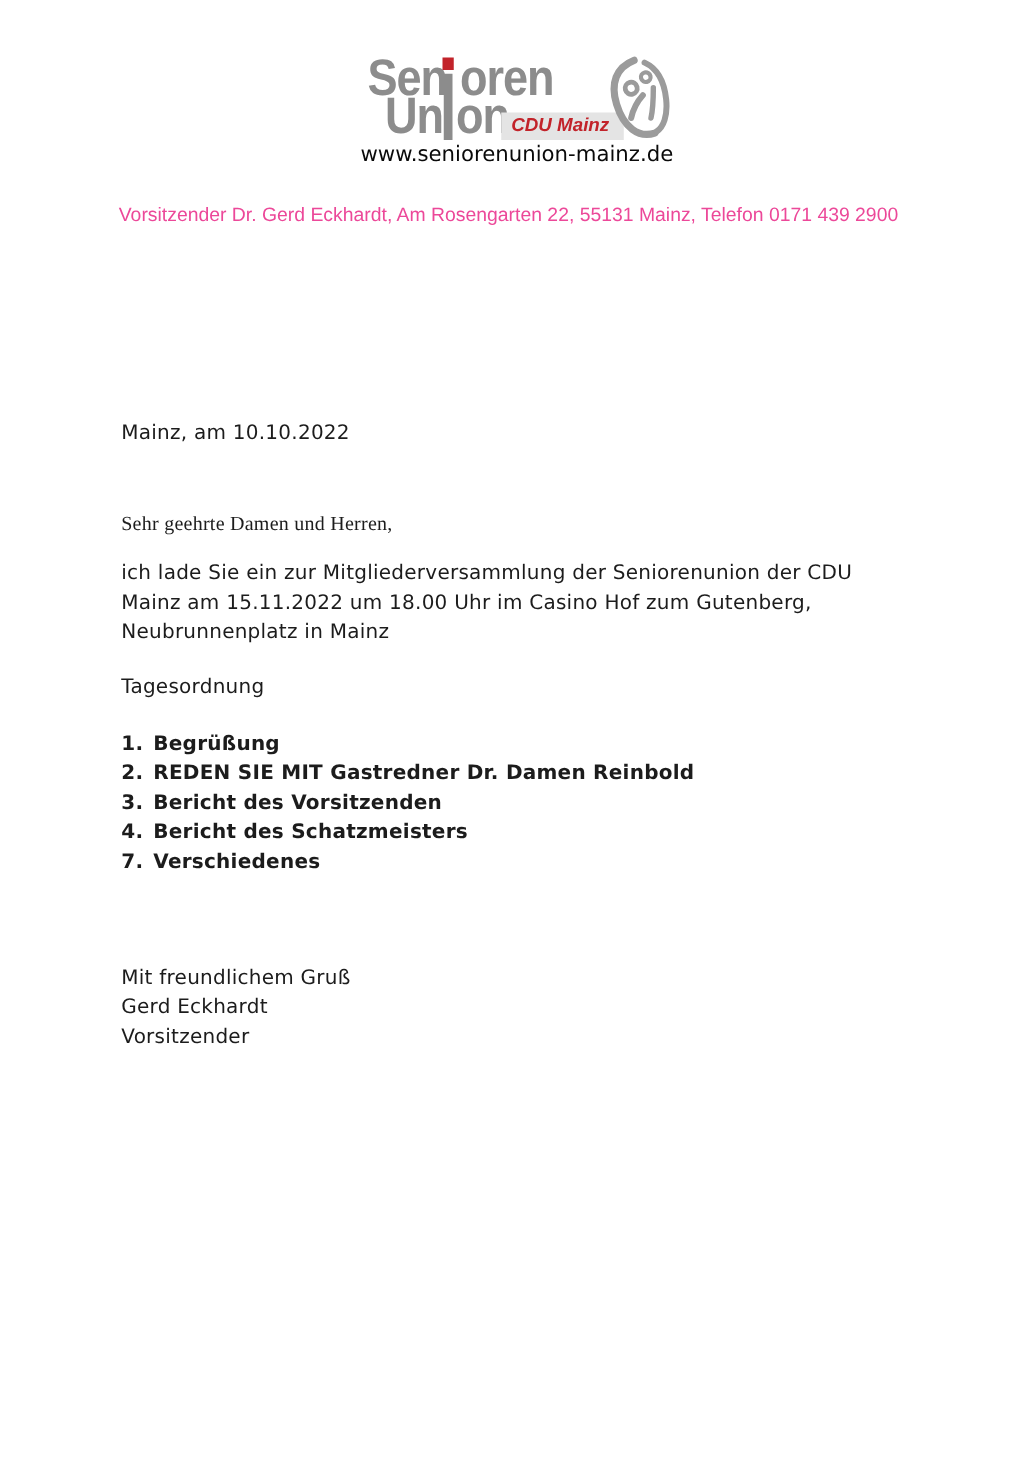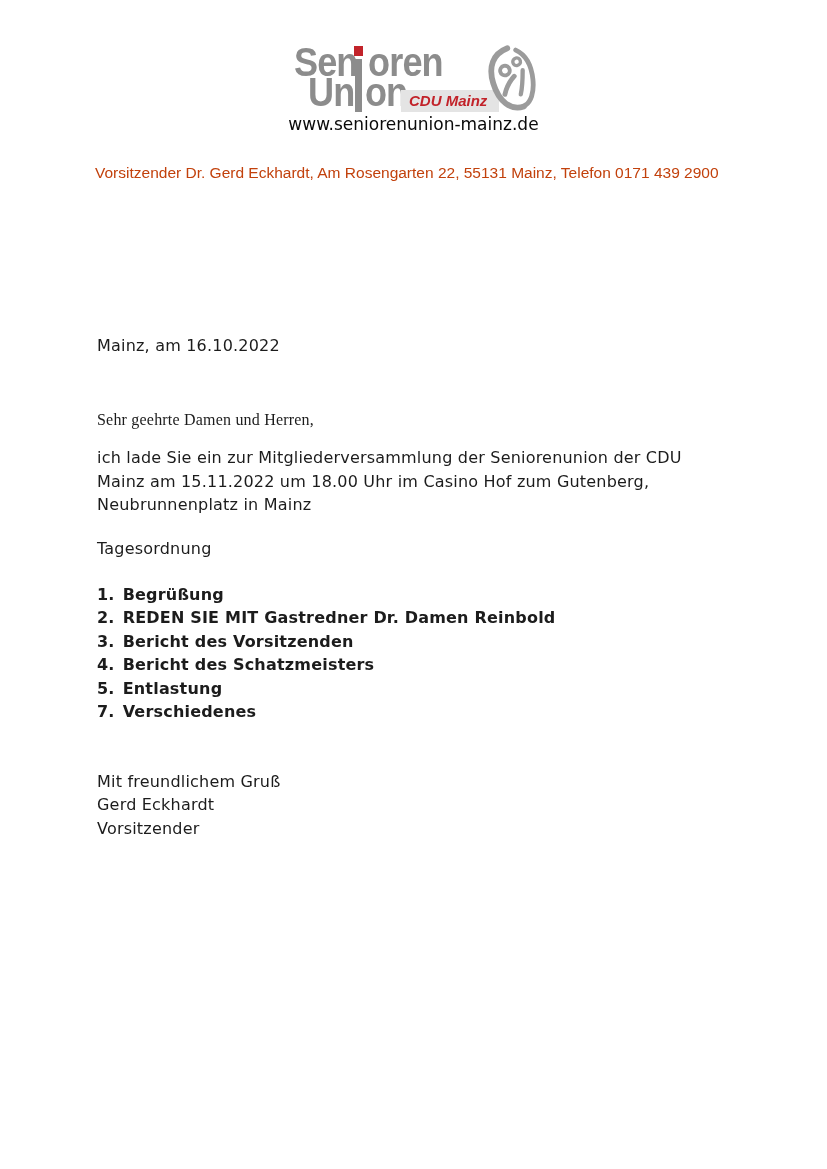--- a/index.html
+++ b/index.html
@@ -46,21 +46,21 @@
   .website{
     position:absolute;left:0;top:113px;width:827px;
     text-align:center;
     font-size:17px;line-height:22px;
     color:#0a0a0a;
   }
   .contact{
     position:absolute;left:95px;top:163px;
     font-family:"Liberation Sans",sans-serif;
     font-size:15.5px;line-height:20px;
-    color:#c2410c;
+    color:#ec4899;
     white-space:nowrap;
   }
 
   
   .tblock{position:absolute;left:97px;font-size:16px;line-height:23.5px;color:#1c1c1c;letter-spacing:0.2px;}
   .date-line{top:334px;}
   .salutation{top:408px;font-family:Liberation Serif, serif;}
   .intro{top:446px;}
   .agenda-title{top:537px;}
   .agenda{top:583px;margin:0;padding:0;list-style:none;font-weight:bold;}
@@ -89,38 +89,37 @@
           <circle cx="36" cy="22" r="4" stroke-width="3.5"></circle>
           <path d="M32 56 C36 48 38 40 40 32" stroke-width="4.5"></path>
         </g>
       </svg>
     </div>
     <div class="website">www.seniorenunion-mainz.de</div>
     <div class="contact">Vorsitzender Dr. Gerd Eckhardt, Am Rosengarten 22, 55131 Mainz, Telefon 0171 439 2900</div>
   </header>
 
   <main>
-    <div class="tblock date-line">Mainz, am 16.10.2022</div>
+    <div class="tblock date-line">Mainz, am 10.10.2022</div>
 
     <div class="tblock salutation">Sehr geehrte Damen und Herren,</div>
 
     <div class="tblock intro">
       <div>ich lade Sie ein zur Mitgliederversammlung der Seniorenunion der CDU</div>
       <div>Mainz am 15.11.2022 um 18.00 Uhr im Casino Hof zum Gutenberg,</div>
       <div>Neubrunnenplatz in Mainz</div>
     </div>
 
     <div class="tblock agenda-title">Tagesordnung</div>
 
     <ul class="tblock agenda">
       <li><span class="num">1.</span><span>Begrüßung</span></li>
       <li><span class="num">2.</span><span>REDEN SIE MIT Gastredner Dr. Damen Reinbold</span></li>
       <li><span class="num">3.</span><span>Bericht des Vorsitzenden</span></li>
       <li><span class="num">4.</span><span>Bericht des Schatzmeisters</span></li>
-      <li><span class="num">5.</span><span>Entlastung</span></li>
       <li><span class="num">7.</span><span>Verschiedenes</span></li>
     </ul>
 
     <div class="tblock closing">
       <div>Mit freundlichem Gruß</div>
       <div>Gerd Eckhardt</div>
       <div>Vorsitzender</div>
     </div>
   </main>
 

